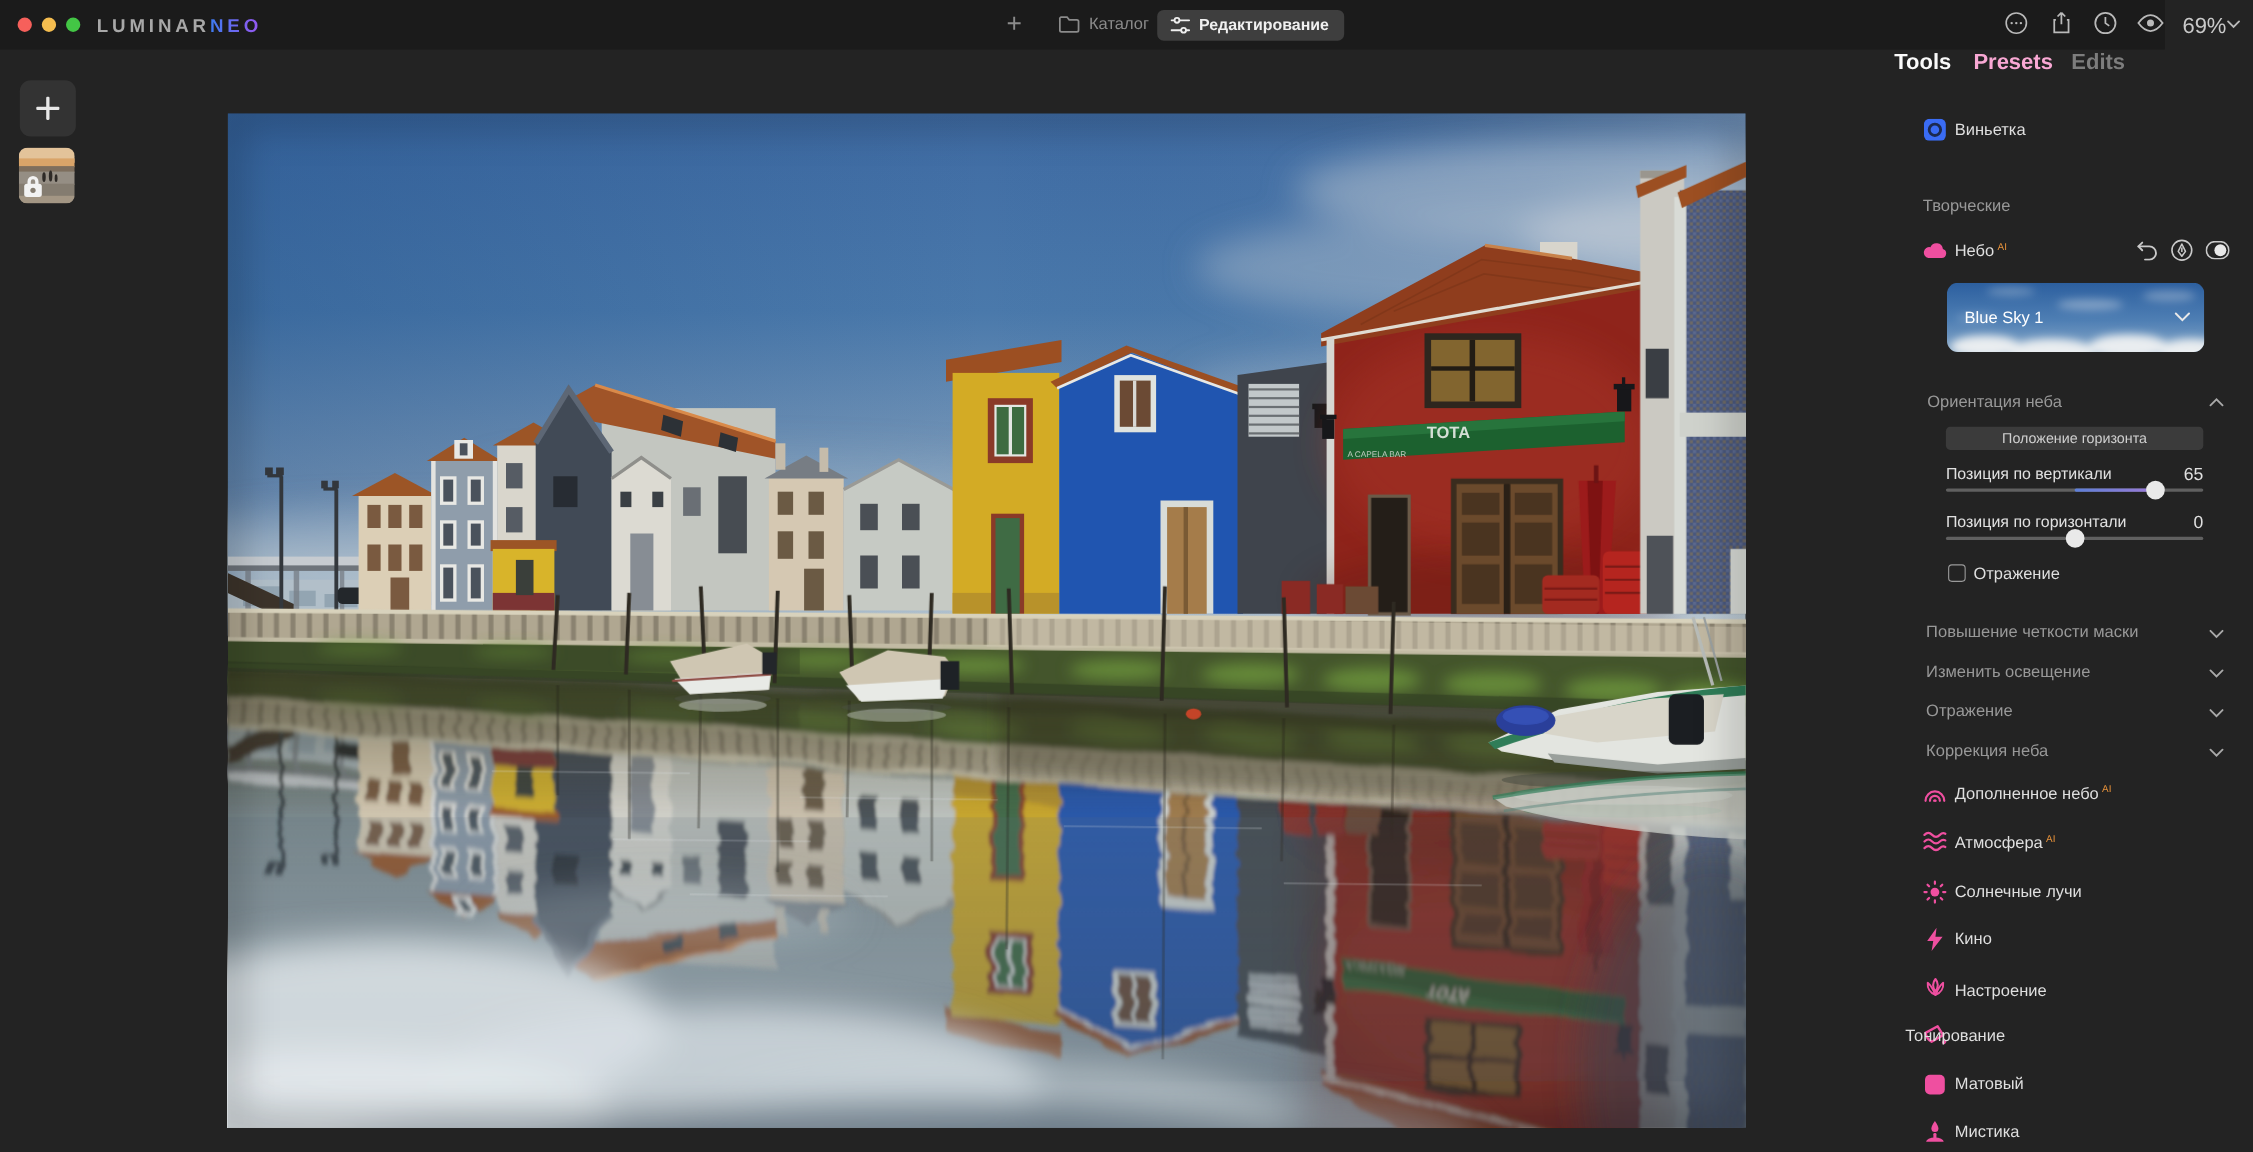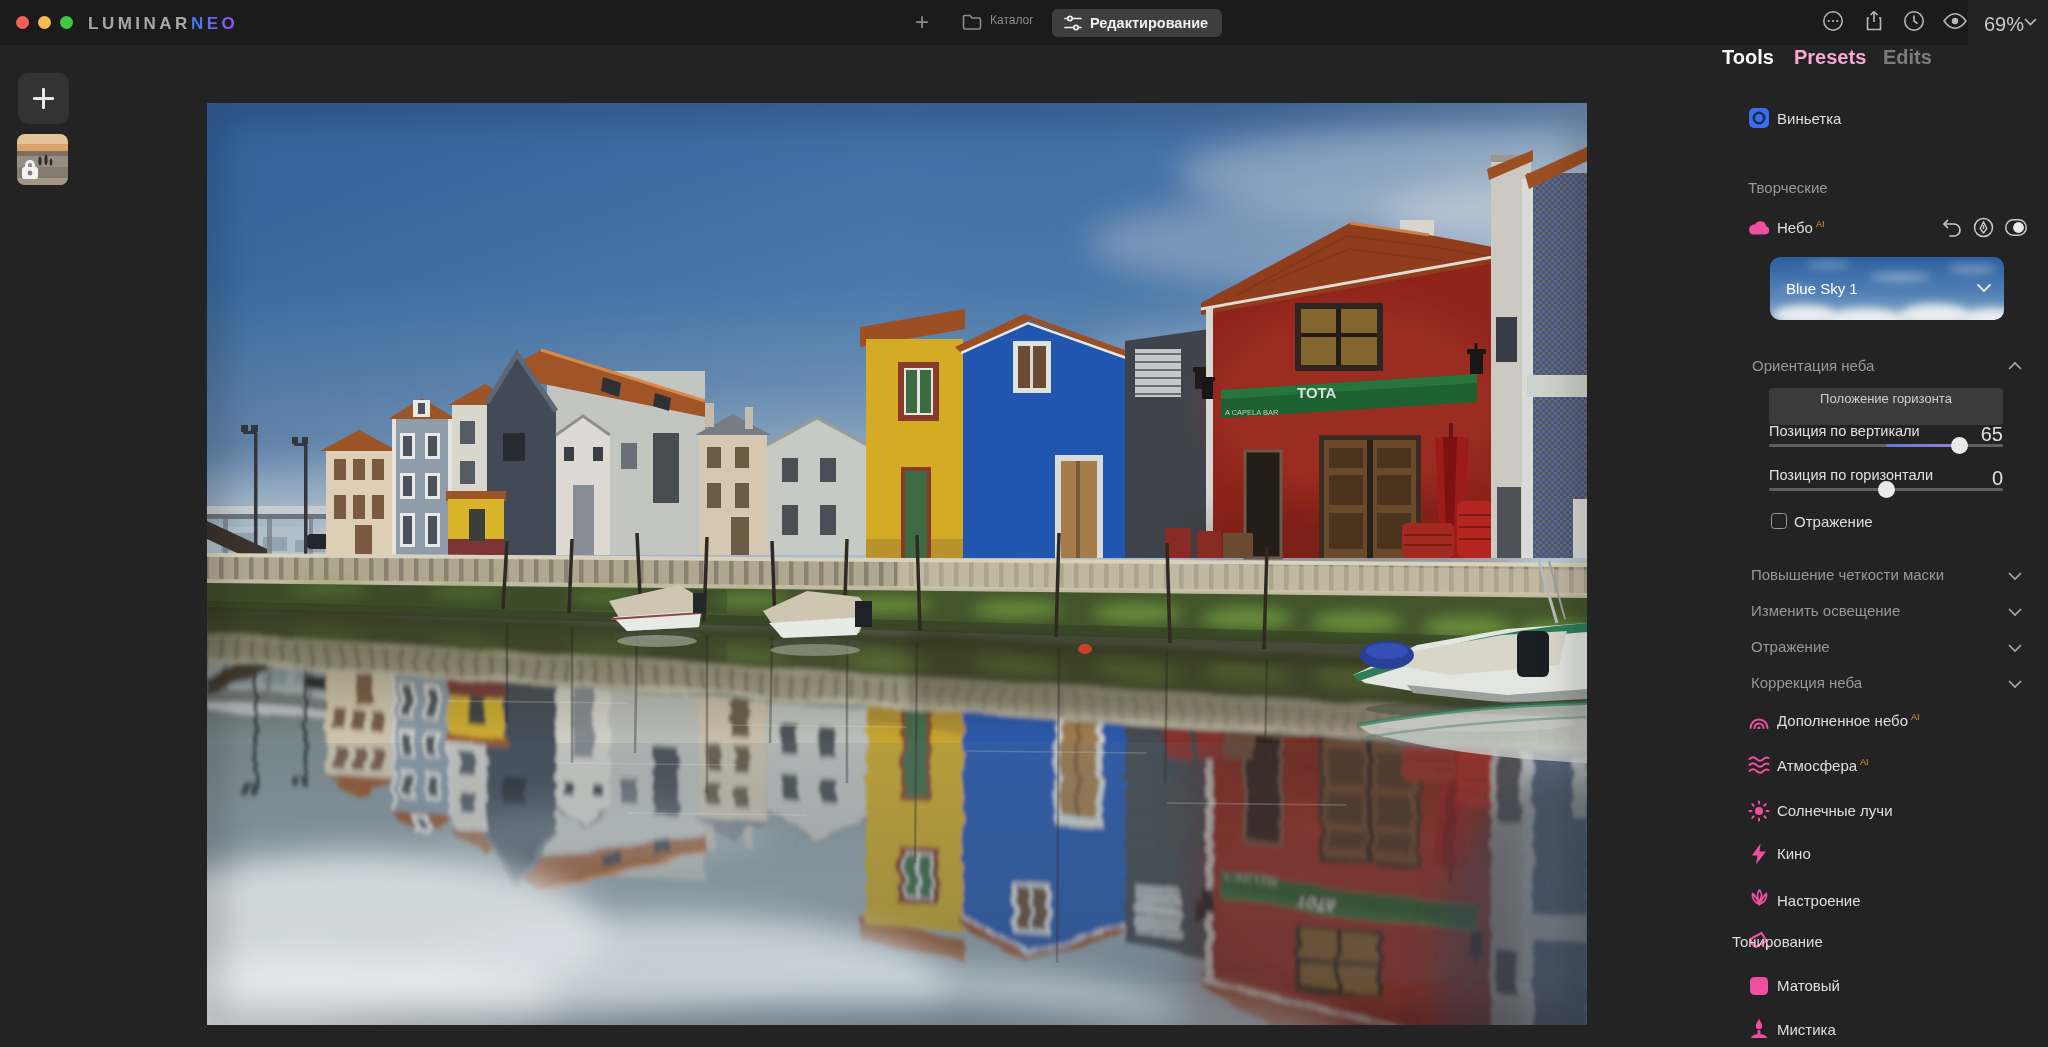--- a/index.html
+++ b/index.html
@@ -6,21 +6,21 @@
   html,body { width:2048px; height:1047px; background:#232323; overflow:hidden;
     font-family:"Liberation Sans", sans-serif; }
   .abs { position:absolute; }
   
   #topbar { position:absolute; left:0; top:0; width:1968px; height:45px; background:#1b1b1b; }
   .tl { position:absolute; top:16px; width:13px; height:13px; border-radius:50%; }
   #logo { position:absolute; left:88px; top:14px; font-size:17px; font-weight:bold;
     letter-spacing:3.5px; color:#a8a8a8; }
   #logo b { background:linear-gradient(90deg,#3d7bf0,#9b55f0); -webkit-background-clip:text;
     background-clip:text; color:transparent; font-weight:bold; }
-  .topgray { color:#8b8b8b; font-size:12px; }
+  .topgray { color:#8b8b8b; font-size:15px; }
   #editbtn { position:absolute; left:1052px; top:9px; height:28px; padding:0 14px 0 38px;
     background:#3e3e3e; border-radius:6px; color:#f0f0f0; font-size:14.5px; font-weight:bold;
     line-height:28px; }
   .ticon { position:absolute; top:10px; color:#b9b9b9; }
   
   #plusbtn { position:absolute; left:18px; top:73px; width:51px; height:51px; background:#333333;
     border-radius:10px; }
   #plusbtn:before { content:""; position:absolute; left:15px; top:24px; width:21px; height:3px;
     background:#e8e8e8; border-radius:1px; }
   #plusbtn:after { content:""; position:absolute; left:24px; top:15px; width:3px; height:21px;
@@ -32,21 +32,21 @@
   
   .p { position:absolute; }
   .tab { font-size:20px; }
   .lbl { font-size:15px; color:#dfdfdf; }
   .sec { font-size:15px; color:#989898; }
   .ai { color:#e8923a; font-size:9px; font-weight:normal; vertical-align:6px; margin-left:3px; }
   .track { position:absolute; height:3px; background:#606060; border-radius:2px; width:234px; left:1769px; }
   .fill { position:absolute; height:3px; border-radius:2px;
     background:linear-gradient(90deg,#5d7fd8,#9d7bd8); }
   .knob { position:absolute; width:17px; height:17px; background:#e9e9e9; border-radius:50%; }
-  .val { position:absolute; font-size:20px; color:#e0e0e0; width:40px; text-align:right; left:1963px; }
+  .val { position:absolute; font-size:16px; color:#e0e0e0; width:40px; text-align:right; left:1963px; }
   .slbl { position:absolute; font-size:14.5px; color:#e0e0e0; left:1769px; }
 </style>
 </head>
 <body>
 
 <div id="photo"><svg width="1380" height="922" viewBox="0 0 1380 922">
 <defs>
 <linearGradient id="sky" x1="0" y1="0" x2="0" y2="1">
  <stop offset="0" stop-color="#3f6ba3"></stop>
           <stop offset="0.38" stop-color="#4a79ab"></stop>
@@ -763,21 +763,21 @@
       <text x="16" y="37" font-family="Liberation Sans" font-size="15" fill="#ffffff">Blue Sky 1</text>
       <path d="M208 28 L214 34 L220 28" stroke="#e9e9e9" stroke-width="1.8" fill="none" stroke-linecap="round"></path>
     </svg>
   </div>
 
   <div class="p sec" style="left:1752px; top:357px;">Ориентация неба</div>
   <svg class="p" style="left:2008px; top:361px;" width="14" height="9" viewBox="0 0 14 9" fill="none" stroke="#a9a9a9" stroke-width="1.7" stroke-linecap="round">
     <path d="M1.5 7.5 L7 2 L12.5 7.5"></path>
   </svg>
 
-  <div class="p" style="left:1769px; top:388px; width:234px; height:37px; background:#3b3b3b; border-radius:4px; text-align:center; line-height:21px; font-size:13px; color:#cfcfcf;">Положение горизонта</div>
+  <div class="p" style="left:1769px; top:388px; width:234px; height:21px; background:#3b3b3b; border-radius:4px; text-align:center; line-height:21px; font-size:13px; color:#cfcfcf;">Положение горизонта</div>
 
   <div class="slbl" style="top:423px;">Позиция по вертикали</div>
   <div class="val" style="top:423px;">65</div>
   <div class="track" style="top:444px;"></div>
   <div class="fill" style="left:1886px; top:444px; width:74px;"></div>
   <div class="knob" style="left:1951px; top:437px;"></div>
 
   <div class="slbl" style="top:467px;">Позиция по горизонтали</div>
   <div class="val" style="top:467px;">0</div>
   <div class="track" style="top:488px;"></div>

